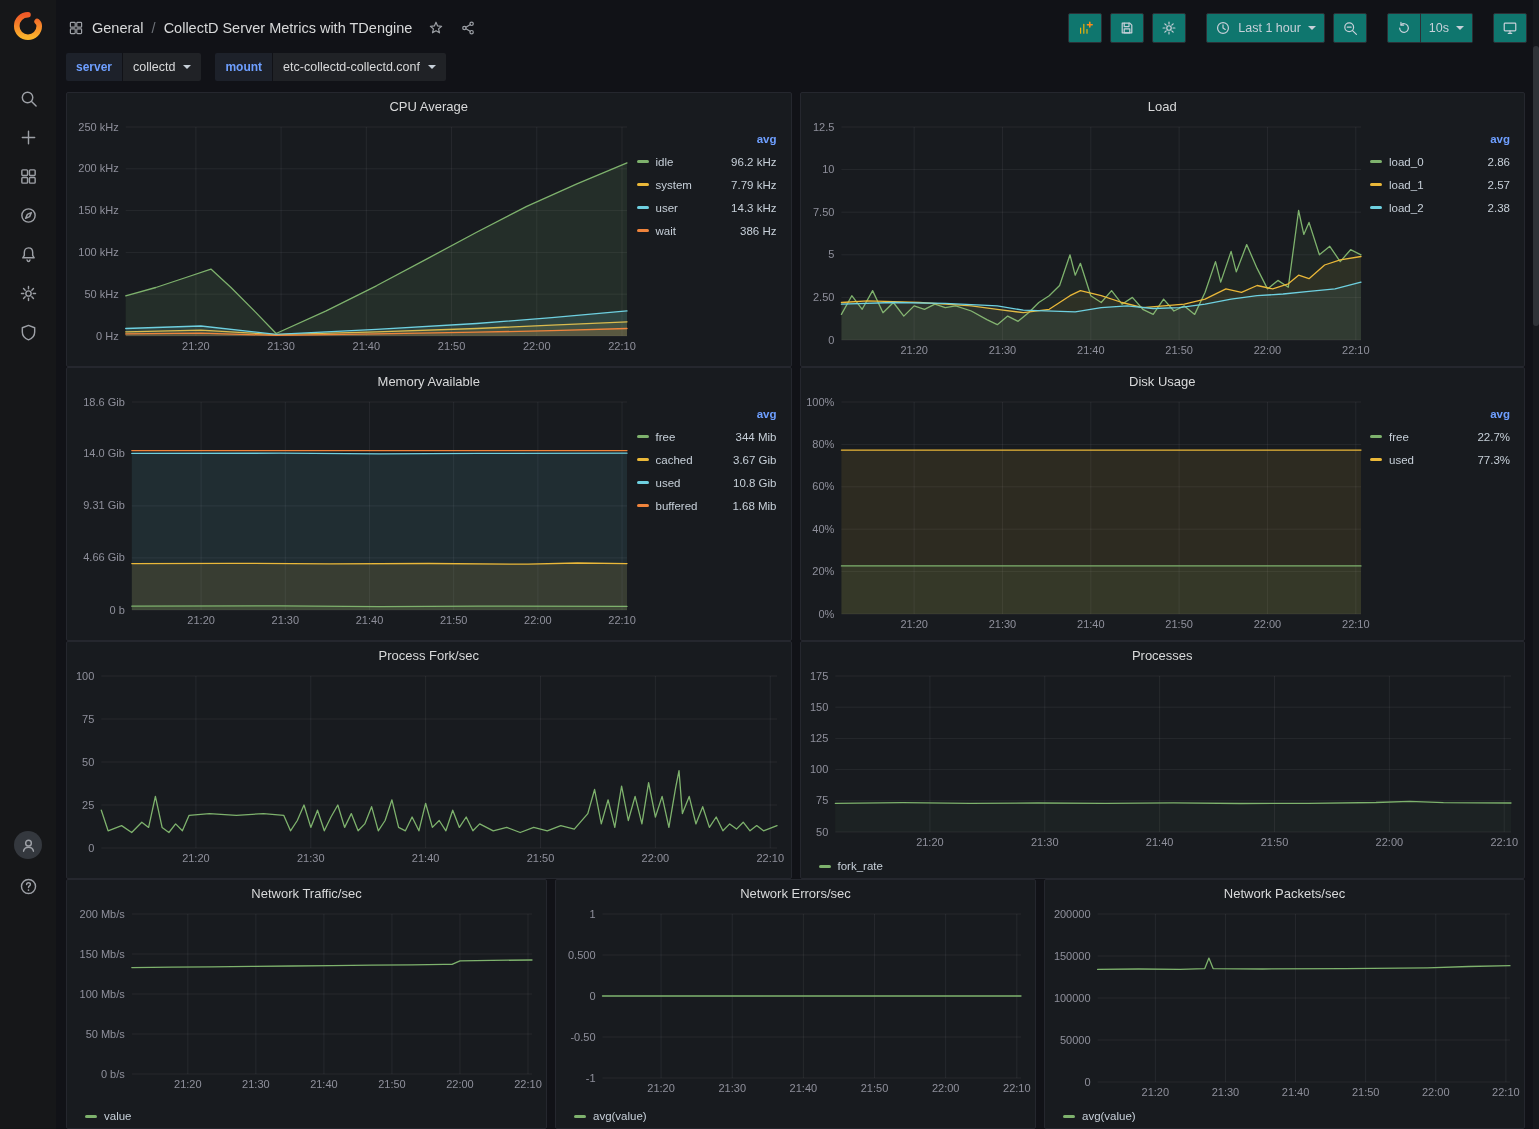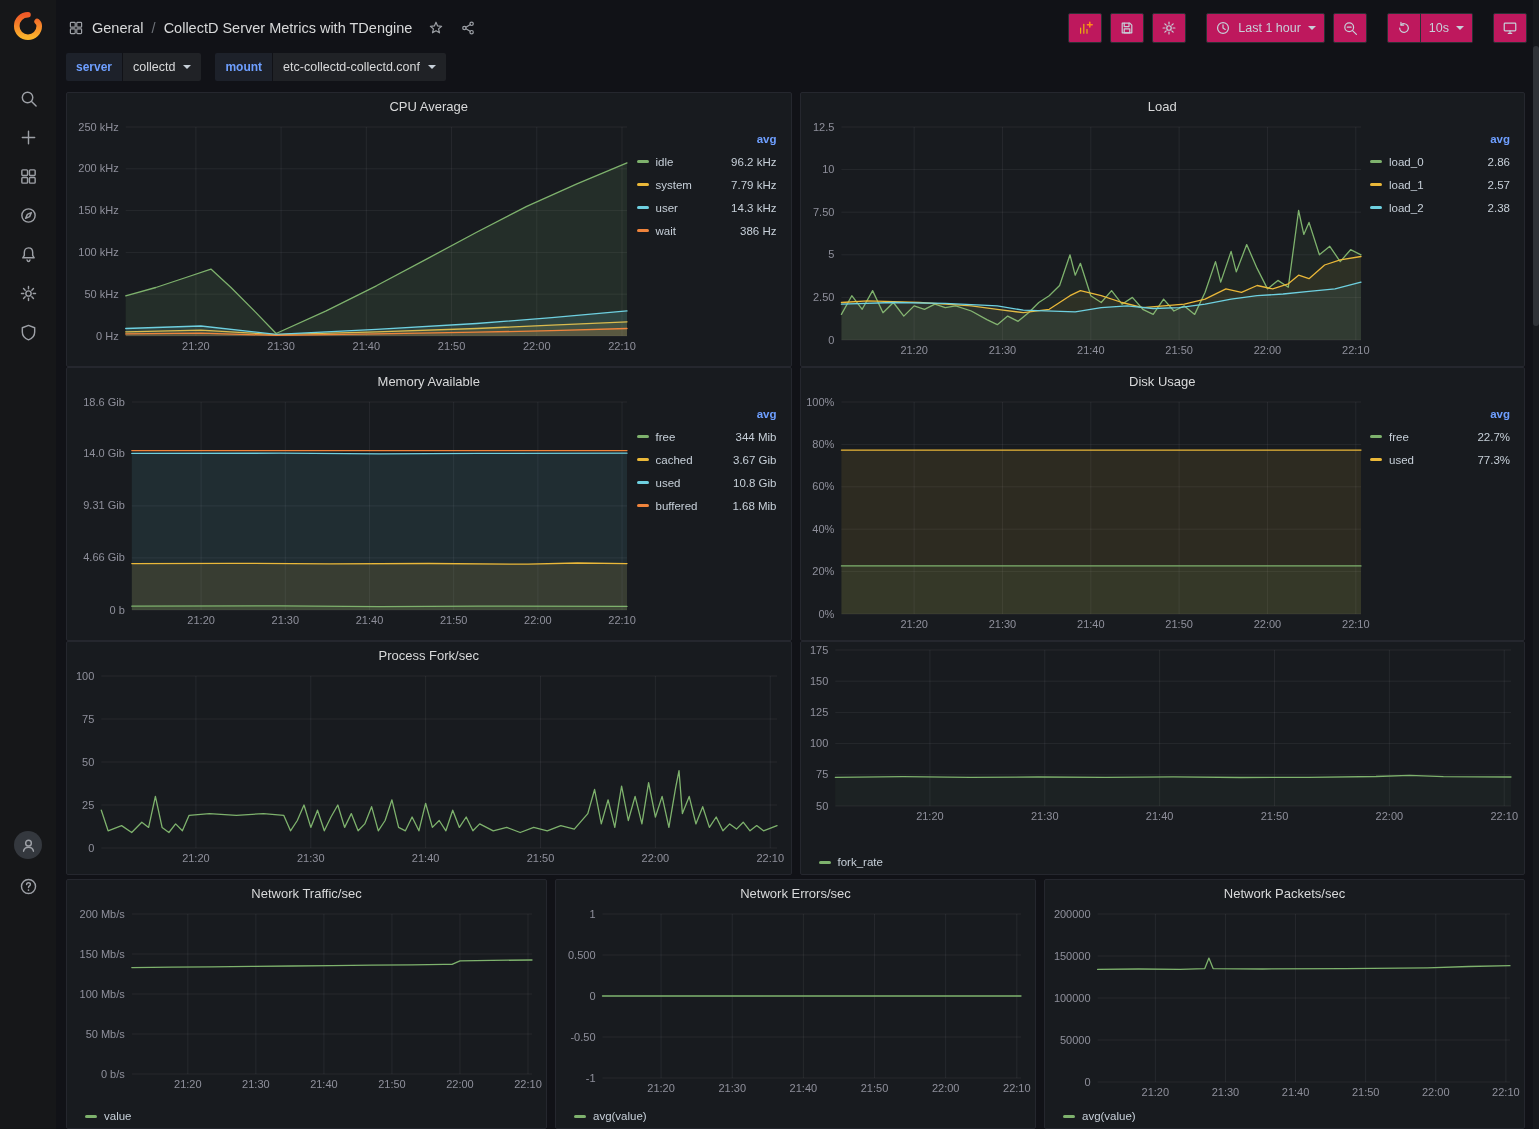--- a/index.html
+++ b/index.html
@@ -26,21 +26,21 @@
   }
   .crumbs { display:flex; align-items:center; gap:8px; font-size:14.5px; }
   .crumb-icon { color:#9da0a6; display:flex; }
   .crumb { color:#d8d9da; cursor:pointer; }
   .crumb-sep { color:#6c7077; }
   .crumb-title { color:#d8d9da; }
   .mini-btn { color:#9da0a6; display:flex; align-items:center; margin-left:8px; cursor:pointer; }
   .actions { margin-left:auto; display:flex; align-items:center; gap:8px; }
   .tbtn {
     height:30px; min-width:32px; padding:0 8px; display:flex; align-items:center; justify-content:center; gap:7px;
-    background:#be185d; border:1px solid #2c3036; border-radius:2px; color:#c7d0d9; font-size:12.5px;
+    background:#0f766e; border:1px solid #2c3036; border-radius:2px; color:#c7d0d9; font-size:12.5px;
     font-family:"Liberation Sans",sans-serif; cursor:pointer;
   }
   .gap-l { margin-left:12px; }
   .btn-group { display:flex; margin-left:12px; }
   .btn-group .tbtn:first-child { border-radius:2px 0 0 2px; }
   .btn-group .tbtn:last-child { border-left:0; border-radius:0 2px 2px 0; }
   .caret { width:0; height:0; border-left:4px solid transparent; border-right:4px solid transparent; border-top:4px solid #c7d0d9; display:inline-block; }
   
   .main { position:absolute; left:56px; top:46px; right:6px; bottom:0; padding:4px 8px 8px 10px; overflow:hidden; }
   .var-row { display:flex; gap:14px; align-items:center; height:30px; margin:2px 0 10px; }
@@ -593,20 +593,23 @@
               <text x="23.299999999999997" y="97.5" text-anchor="end">50</text>
               <line x1="30.299999999999997" x2="706" y1="51" y2="51" stroke="rgba(204,204,220,0.08)"></line>
               <text x="23.299999999999997" y="54.5" text-anchor="end">75</text>
               <line x1="30.299999999999997" x2="706" y1="8" y2="8" stroke="rgba(204,204,220,0.08)"></line>
               <text x="23.299999999999997" y="11.5" text-anchor="end">100</text>
               <path d="M30.3,142.2 L37.1,162.8 L50.6,157.6 L60.7,164.5 L70.8,154.2 L77.6,159.4 L84.4,128.4 L91.1,159.4 L97.9,164.5 L104.6,155.9 L111.4,162.8 L118.1,147.3 L138.4,145.6 L165.4,147.3 L192.5,145.6 L212.7,147.3 L219.5,162.8 L226.3,152.5 L233.0,137.0 L239.8,159.4 L246.5,142.2 L253.3,162.8 L260.0,149.0 L266.8,137.0 L273.6,159.4 L280.3,145.6 L287.1,162.8 L293.8,155.9 L300.6,138.7 L307.3,162.8 L314.1,152.5 L320.9,131.8 L327.6,159.4 L334.4,162.8 L341.1,149.0 L347.9,162.8 L354.6,135.3 L361.4,159.4 L368.2,152.5 L374.9,162.8 L381.7,142.2 L388.4,159.4 L395.2,149.0 L401.9,162.8 L408.7,155.9 L422.2,162.8 L435.7,159.4 L449.2,164.5 L462.7,159.4 L476.3,162.8 L489.8,157.6 L503.3,161.1 L516.8,145.6 L523.6,121.5 L530.3,155.9 L537.1,131.8 L543.8,159.4 L550.6,118.1 L557.3,152.5 L564.1,128.4 L570.9,155.9 L577.6,114.6 L584.4,149.0 L591.1,128.4 L597.9,159.4 L604.6,119.8 L608.0,102.6 L611.4,145.6 L618.2,128.4 L624.9,155.9 L631.7,138.7 L638.4,159.4 L645.2,149.0 L651.9,162.8 L658.7,155.9 L665.5,161.1 L672.2,154.2 L679.0,162.8 L685.7,157.6 L692.5,162.8 L706.0,157.6" fill="none" stroke="#7EB26D" stroke-width="1.3" stroke-linejoin="round" stroke-linecap="round"></path>
             </svg></div>
       </div>
     </section>
     <section class="panel">
+      <header class="panel-header">
+          <h2 class="panel-title">Processes</h2>
+        </header>
       <div class="panel-body col">
         <div class="chart"><svg width="716" height="184" style="overflow: visible;">
               <line x1="124.89800000000001" x2="124.89800000000001" y1="8" y2="164" stroke="rgba(204,204,220,0.08)"></line>
               <text x="124.89800000000001" y="178" text-anchor="middle">21:20</text>
               <line x1="239.767" x2="239.767" y1="8" y2="164" stroke="rgba(204,204,220,0.08)"></line>
               <text x="239.767" y="178" text-anchor="middle">21:30</text>
               <line x1="354.636" x2="354.636" y1="8" y2="164" stroke="rgba(204,204,220,0.08)"></line>
               <text x="354.636" y="178" text-anchor="middle">21:40</text>
               <line x1="469.50500000000005" x2="469.50500000000005" y1="8" y2="164" stroke="rgba(204,204,220,0.08)"></line>
               <text x="469.50500000000005" y="178" text-anchor="middle">21:50</text>

